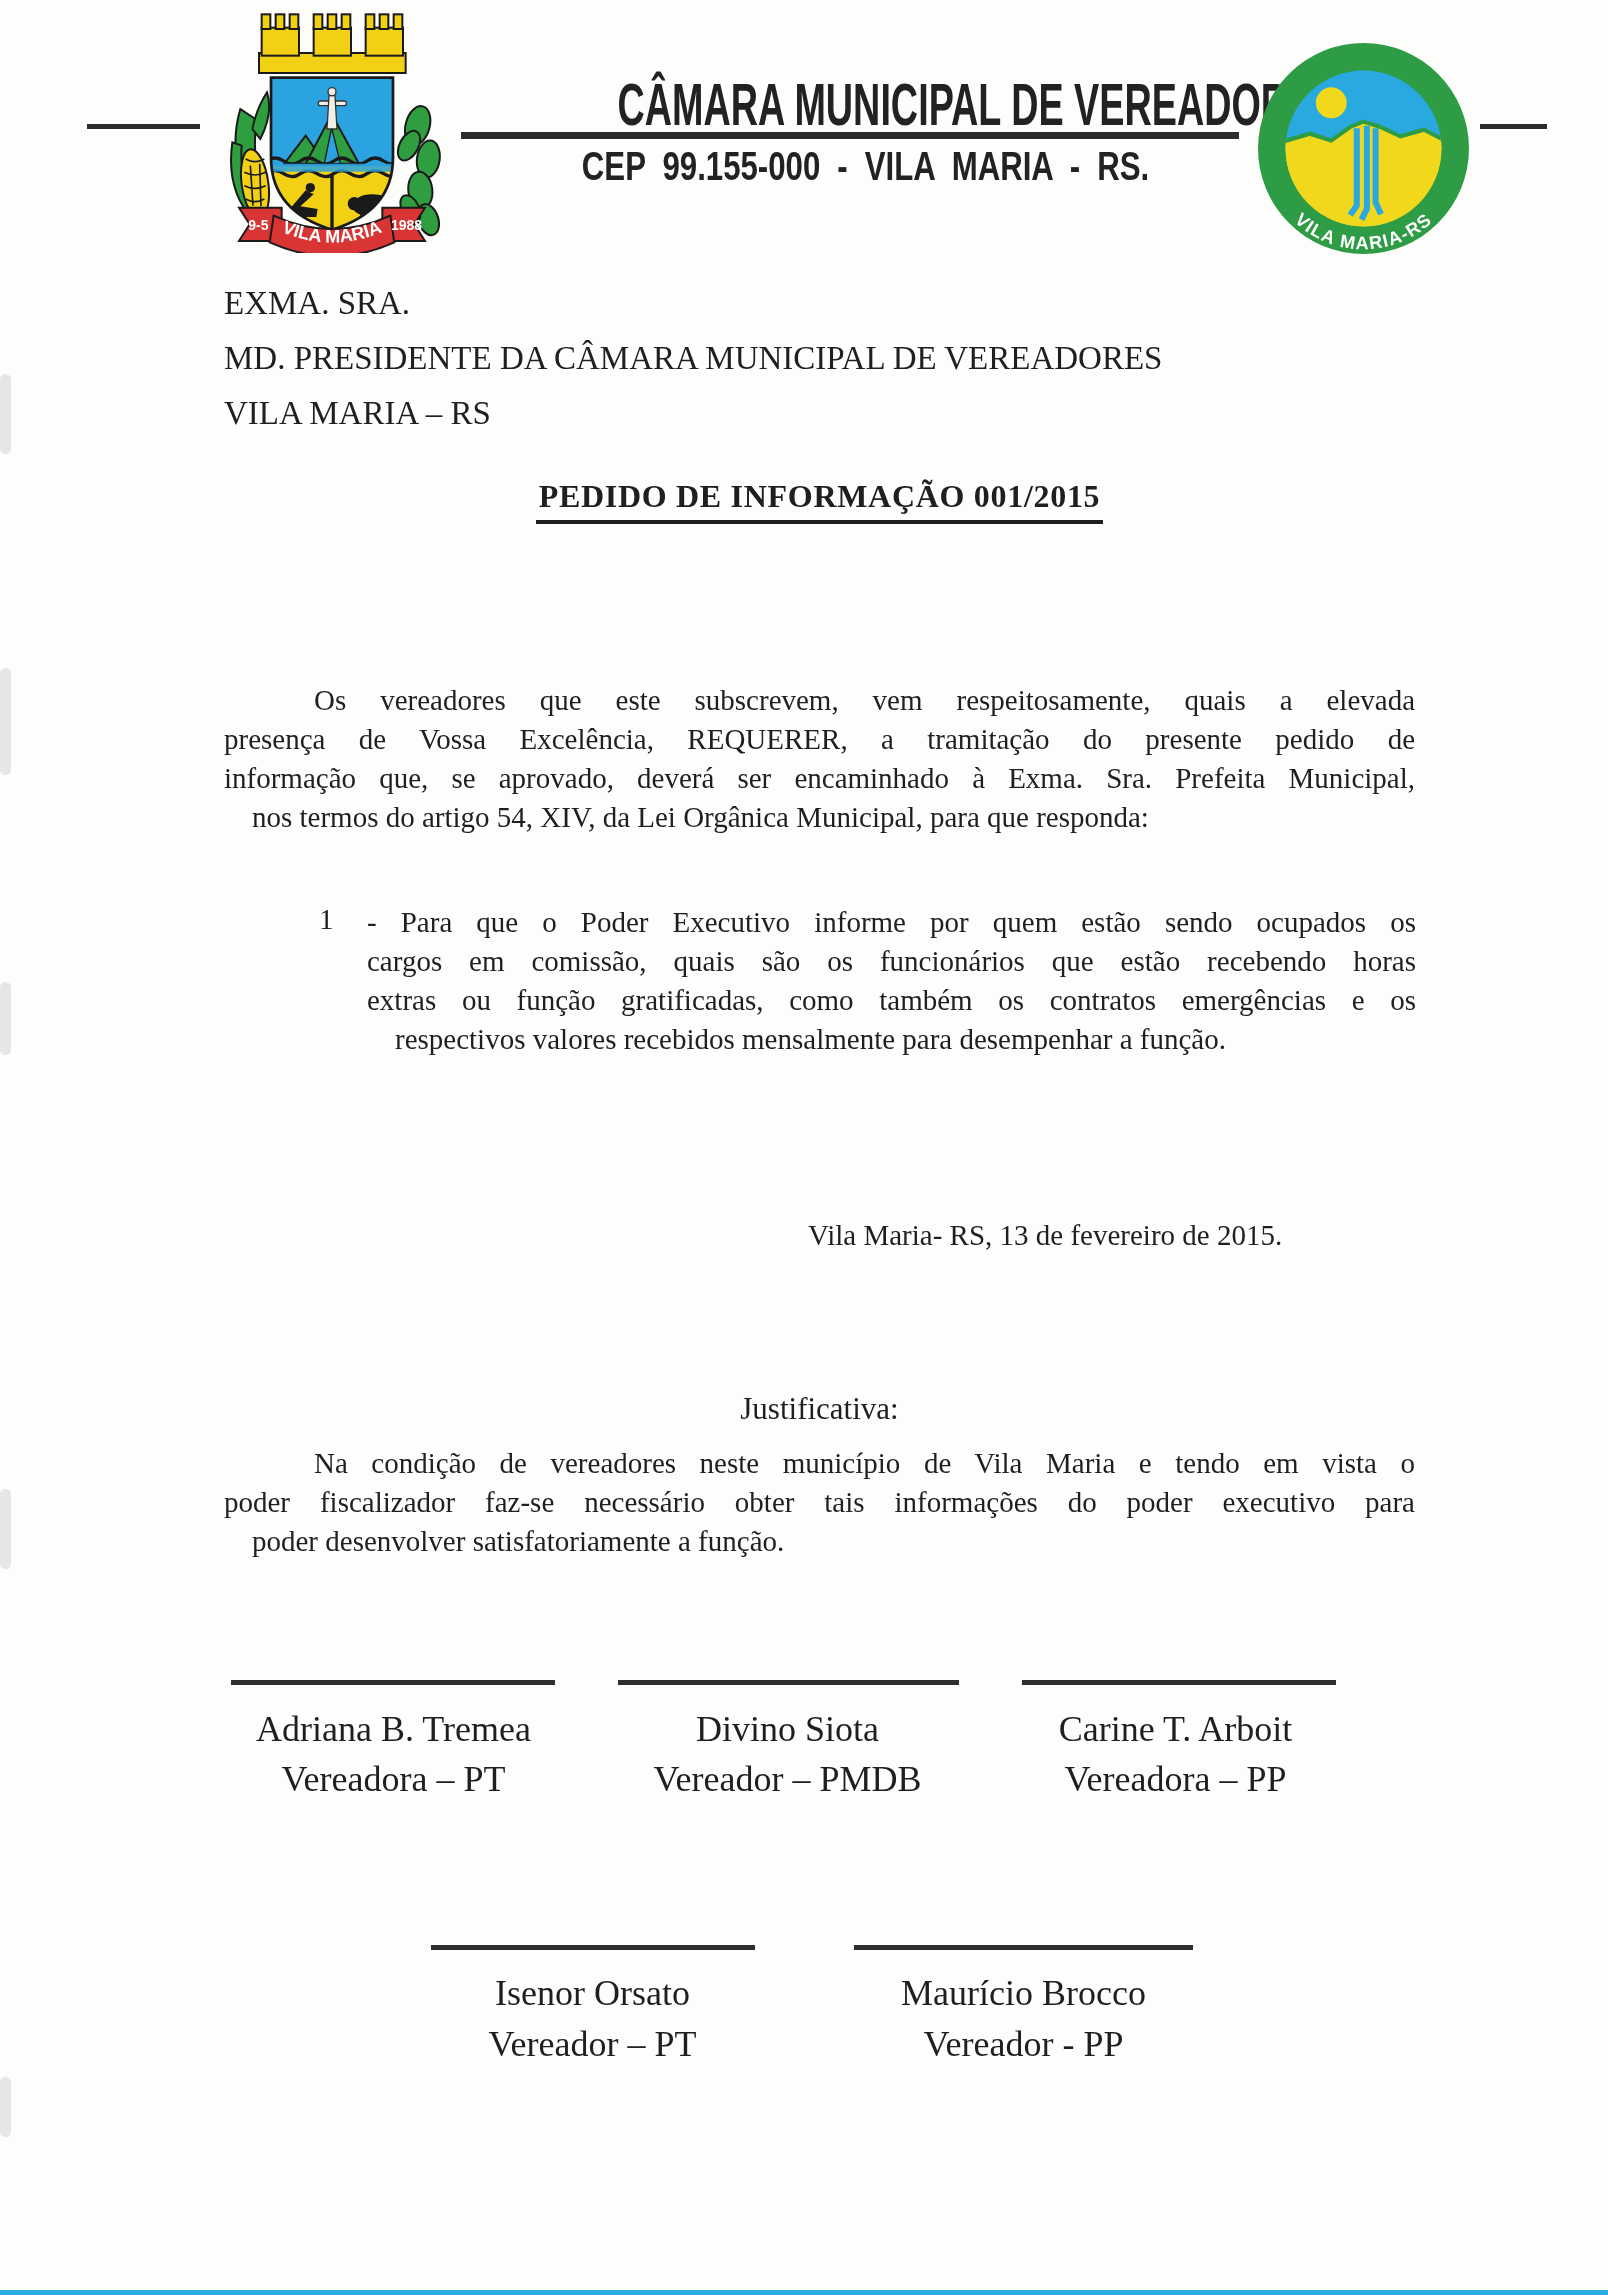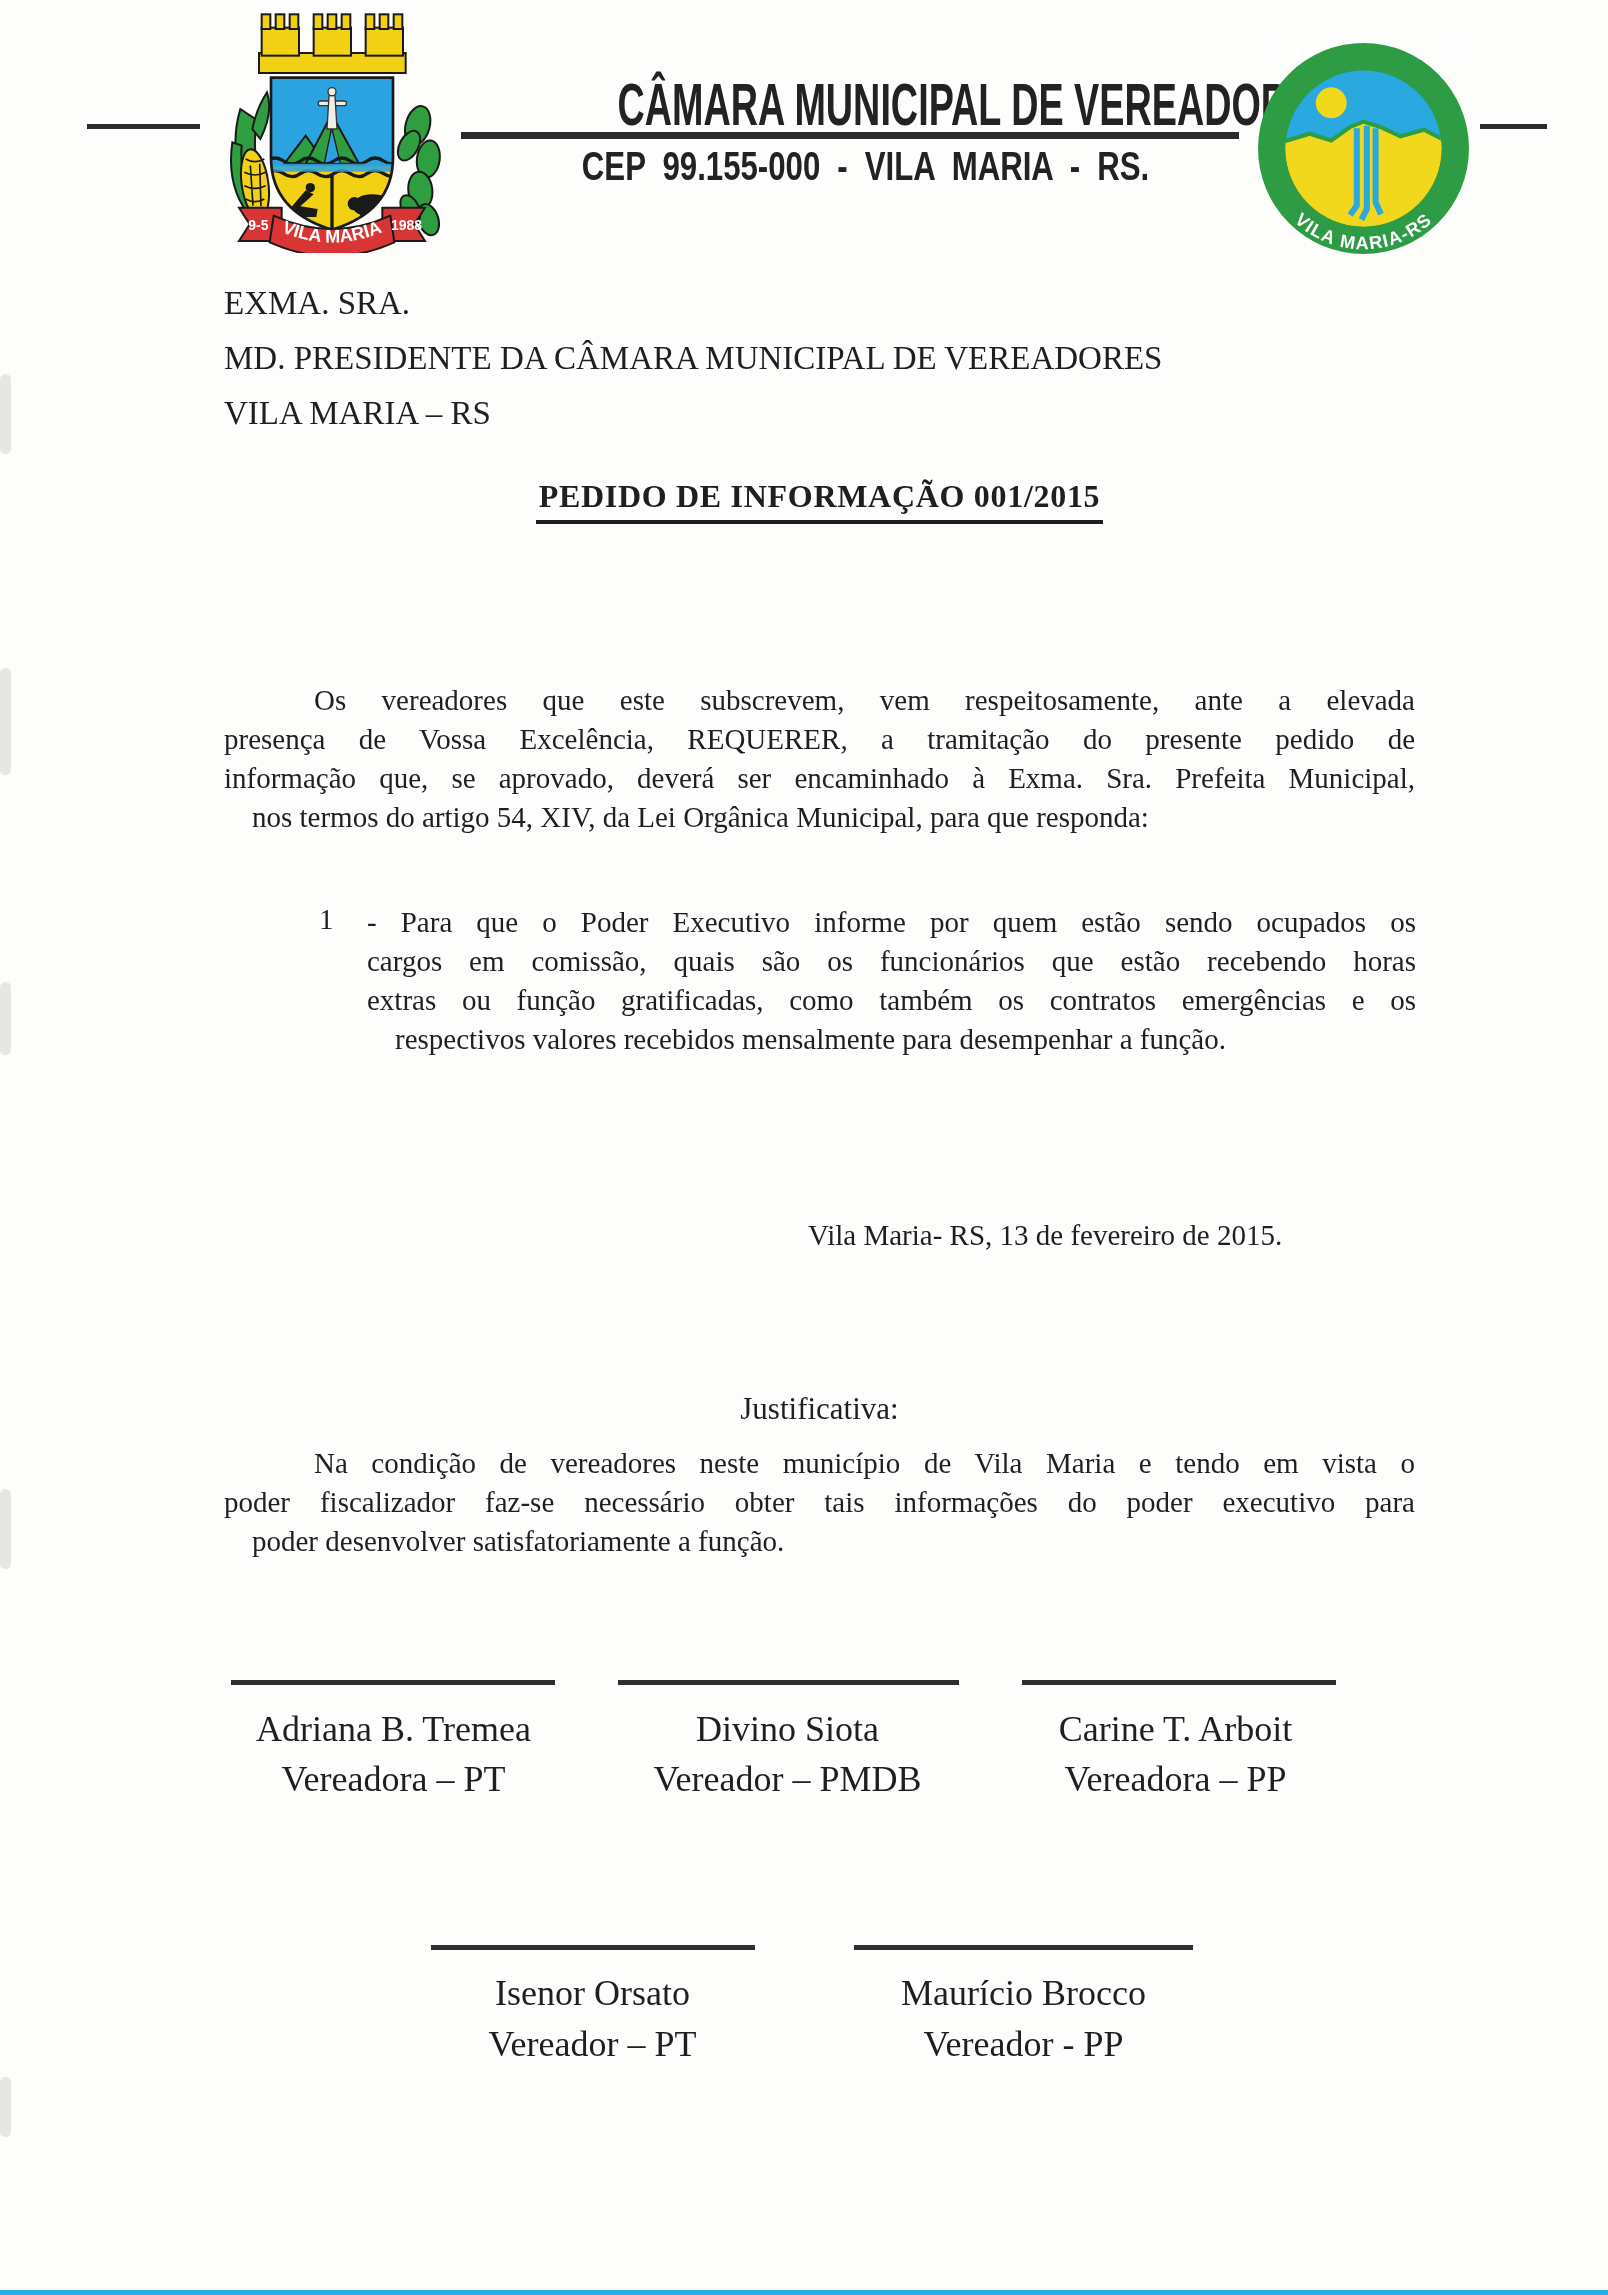--- a/index.html
+++ b/index.html
@@ -209,21 +209,21 @@
     <div>EXMA. SRA.</div>
     <div>MD. PRESIDENTE DA CÂMARA MUNICIPAL DE VEREADORES</div>
     <div>VILA MARIA – RS</div>
   </div>
 
   <div class="doc-title">
     <span>PEDIDO DE INFORMAÇÃO 001/2015</span>
   </div>
 
   <div class="para para1">
-    <div class="jline indent">Os vereadores que este subscrevem, vem respeitosamente, ante a elevada</div>
+    <div class="jline indent">Os vereadores que este subscrevem, vem respeitosamente, quais a elevada</div>
     <div class="jline">presença de Vossa Excelência, REQUERER, a tramitação do presente pedido de</div>
     <div class="jline">informação que, se aprovado, deverá ser encaminhado à Exma. Sra. Prefeita Municipal,</div>
     <div class="jline last">nos termos do artigo 54, XIV, da Lei Orgânica Municipal, para que responda:</div>
   </div>
 
   <div class="item-marker">1</div>
   <div class="para item-body">
     <div class="jline">- Para que o Poder Executivo informe por quem estão sendo ocupados os</div>
     <div class="jline">cargos em comissão, quais são os funcionários que estão recebendo horas</div>
     <div class="jline">extras ou função gratificadas, como também os contratos emergências e os</div>

